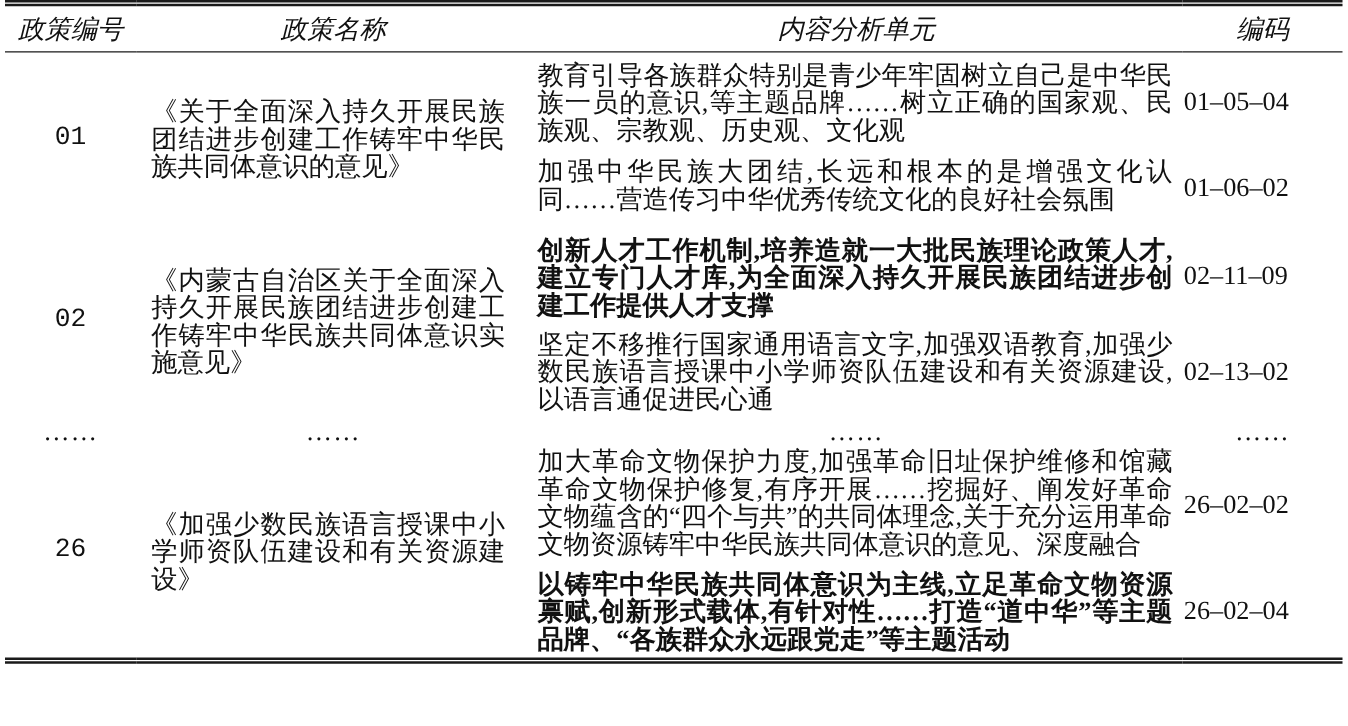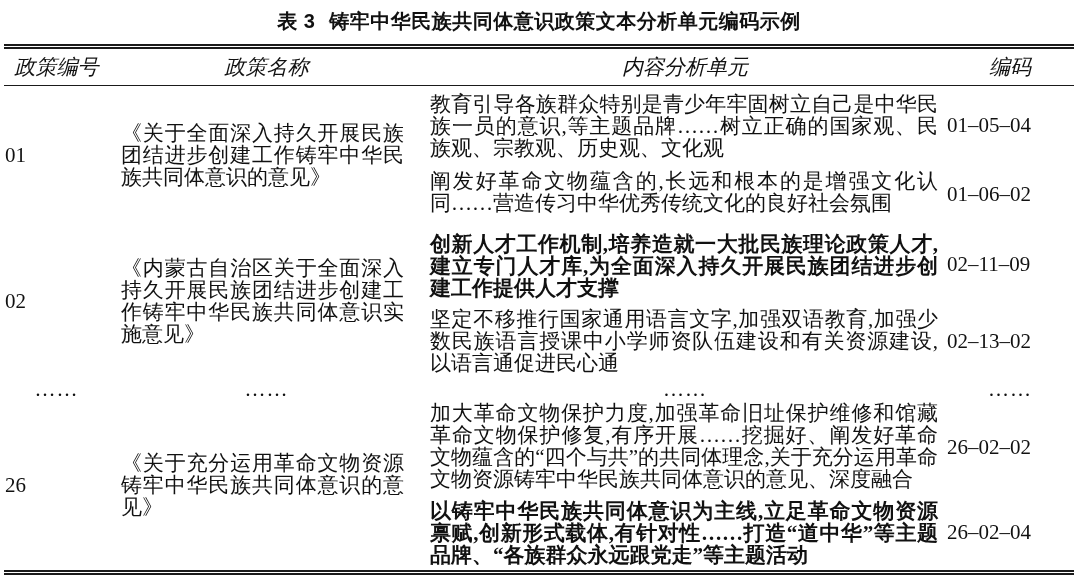--- a/index.html
+++ b/index.html
@@ -44,23 +44,23 @@
   thead th {
     font-weight: normal;
     text-align: center;
     padding: 7px 0;
     border-bottom: 1.5px solid #1a1a1a;
     font-size: 21px;
     font-style: italic;
   }
   td { vertical-align: top; }
   td.cell-id {
-    text-align: left;
+    text-align: center;
     vertical-align: middle;
-    font-family: Liberation Serif, serif;
+    font-family: Liberation Mono, monospace;
   }
   td.cell-name {
     vertical-align: middle;
     text-align: left;
     padding-left: 12px;
     padding-right: 20px;
     text-align: justify;
   }
   td.cell-unit {
     text-align: left;
@@ -84,23 +84,20 @@
     padding: 0;
     line-height: 22px;
     letter-spacing: 1px;
   }
 </style>
 </head>
 <body>
 
 <div class="page">
 
-  <div class="title">
-    <span class="title-label">表 3</span><span>铸牢中华民族共同体意识政策文本分析单元编码示例</span>
-  </div>
 
   <table class="coding-table">
     <colgroup>
       <col class="c-id">
         <col class="c-name">
         <col class="c-unit">
         <col class="c-code">
     </colgroup>
     <thead>
       <tr>
@@ -112,21 +109,21 @@
     </thead>
     <tbody>
 
       <tr class="u1">
         <td class="cell-id" rowspan="2">01</td>
         <td class="cell-name" rowspan="2">《关于全面深入持久开展民族团结进步创建工作铸牢中华民族共同体意识的意见》</td>
         <td class="cell-unit">教育引导各族群众特别是青少年牢固树立自己是中华民族一员的意识,等主题品牌……树立正确的国家观、民族观、宗教观、历史观、文化观</td>
         <td class="cell-code">01–05–04</td>
       </tr>
       <tr class="u2">
-        <td class="cell-unit">阐发好革命文物蕴含的,长远和根本的是增强文化认同……营造传习中华优秀传统文化的良好社会氛围</td>
+        <td class="cell-unit">加强中华民族大团结,长远和根本的是增强文化认同……营造传习中华优秀传统文化的良好社会氛围</td>
         <td class="cell-code">01–06–02</td>
       </tr>
 
       <tr class="u3">
         <td class="cell-id" rowspan="2">02</td>
         <td class="cell-name" rowspan="2">《内蒙古自治区关于全面深入持久开展民族团结进步创建工作铸牢中华民族共同体意识实施意见》</td>
         <td class="cell-unit">创新人才工作机制,培养造就一大批民族理论政策人才,建立专门人才库,为全面深入持久开展民族团结进步创建工作提供人才支撑</td>
         <td class="cell-code">02–11–09</td>
       </tr>
       <tr class="u4">
@@ -136,21 +133,21 @@
 
       <tr class="ellipsis-row">
         <td>……</td>
         <td>……</td>
         <td>……</td>
         <td>……</td>
       </tr>
 
       <tr class="u5">
         <td class="cell-id" rowspan="2">26</td>
-        <td class="cell-name" rowspan="2">《关于充分运用革命文物资源铸牢中华民族共同体意识的意见》</td>
+        <td class="cell-name" rowspan="2">《加强少数民族语言授课中小学师资队伍建设和有关资源建设》</td>
         <td class="cell-unit">加大革命文物保护力度,加强革命旧址保护维修和馆藏革命文物保护修复,有序开展……挖掘好、阐发好革命文物蕴含的“四个与共”的共同体理念,关于充分运用革命文物资源铸牢中华民族共同体意识的意见、深度融合</td>
         <td class="cell-code">26–02–02</td>
       </tr>
       <tr class="u6">
         <td class="cell-unit">以铸牢中华民族共同体意识为主线,立足革命文物资源禀赋,创新形式载体,有针对性……打造“道中华”等主题品牌、“各族群众永远跟党走”等主题活动</td>
         <td class="cell-code">26–02–04</td>
       </tr>
     </tbody>
   </table>
 

